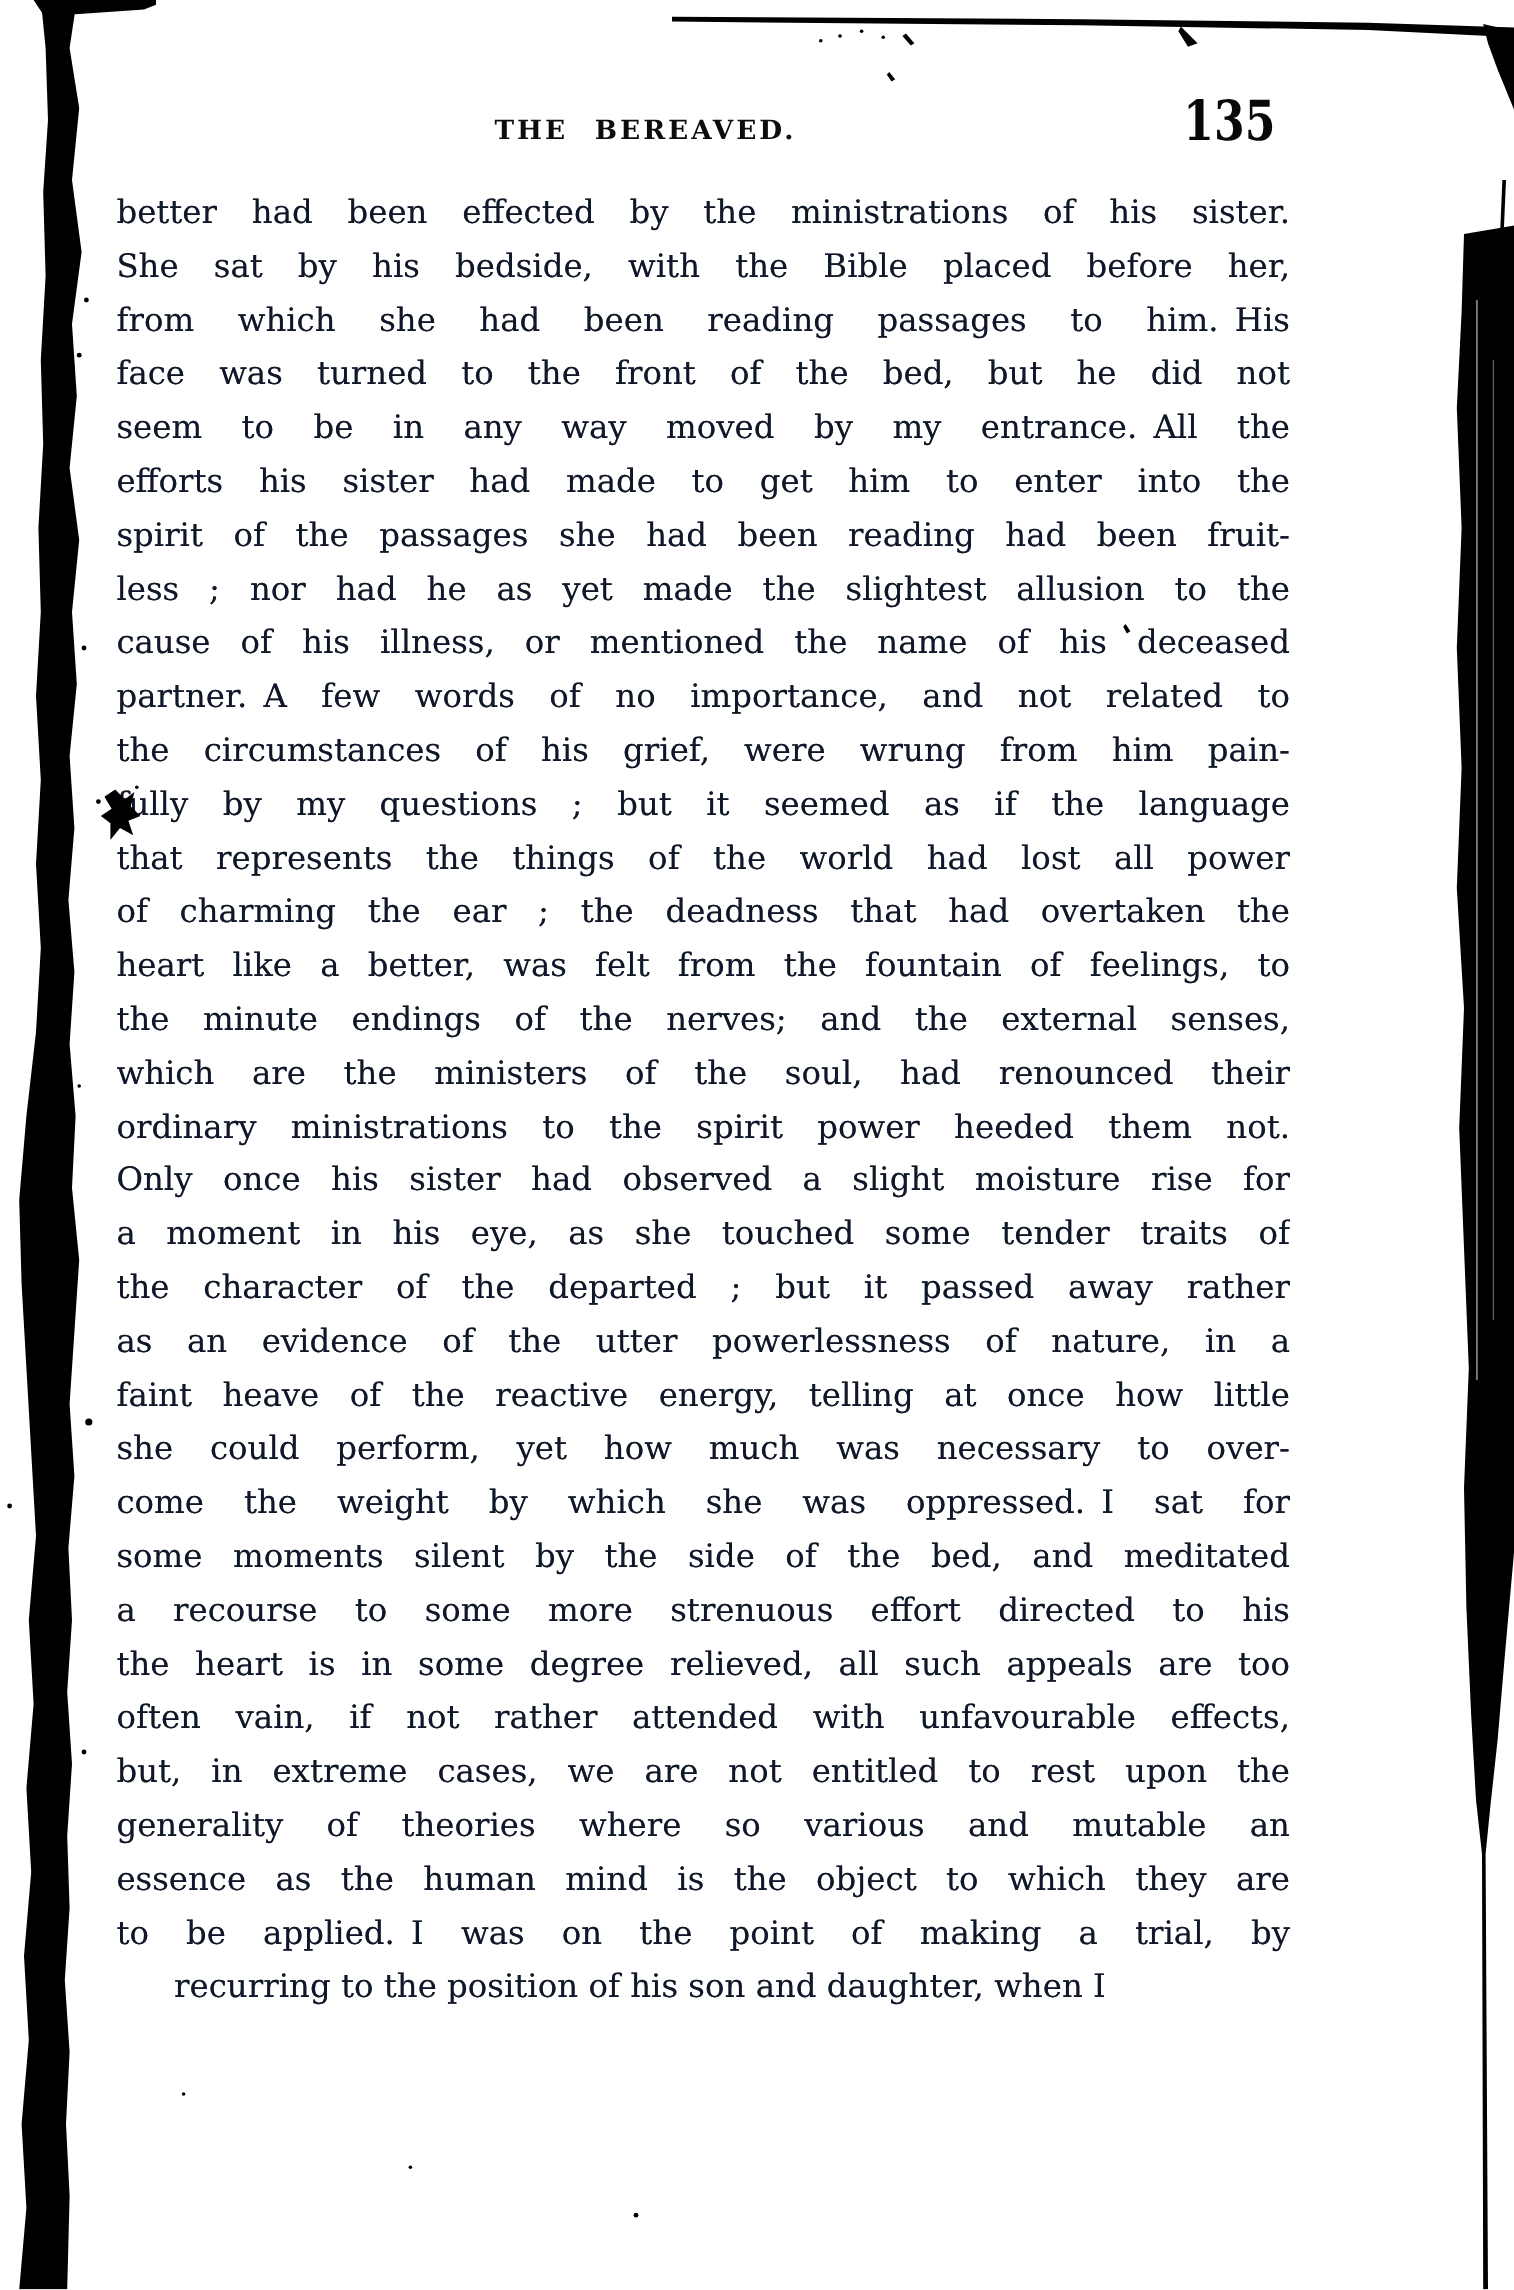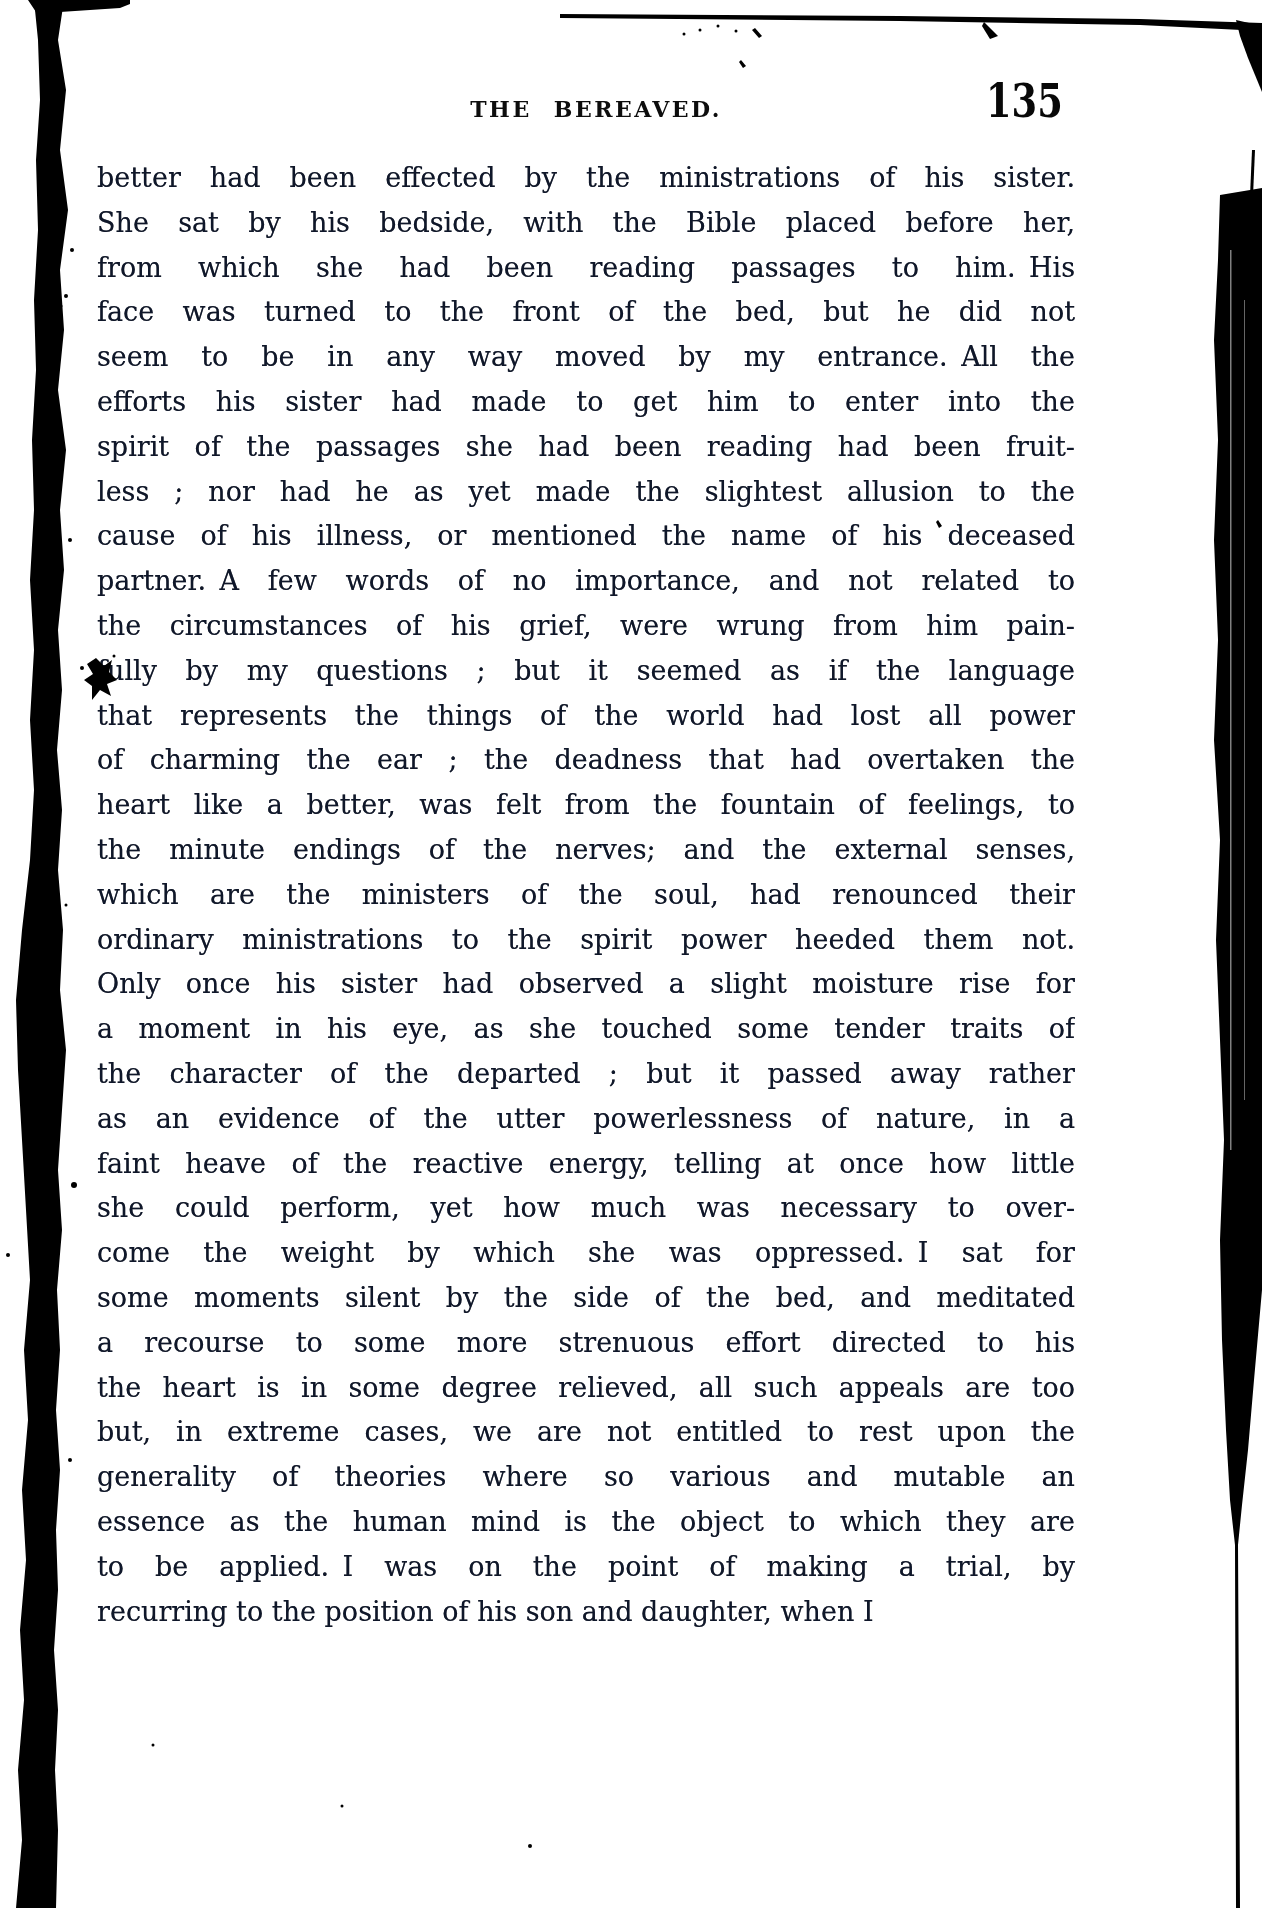--- a/index.html
+++ b/index.html
@@ -6,21 +6,21 @@
   body{
     width:1262px;height:1908px;
     background:#ffffff;
     position:relative;
     overflow:hidden;
     font-family:"DejaVu Serif", serif;
   }
   .page{position:absolute;inset:0;}
   .running-title{
     position:absolute;left:412px;top:96px;width:310px;
-    text-align:right;
+    text-align:left;
     font-size:22px;font-weight:700;
     letter-spacing:2.5px;word-spacing:12px;
     color:#0d0d0d;
     white-space:nowrap;
   }
   .page-number{
     position:absolute;left:986px;top:78px;
     font-size:46px;font-weight:700;line-height:1;
     color:#080808;
     transform:scaleX(0.8);transform-origin:left top;
@@ -33,20 +33,21 @@
   }
   .line{
     height:44.8px;
     text-align:justify;
     text-align-last:justify;
     overflow:hidden;
   }
   .line:last-child{
     text-align:left;
     text-align-last:left;
+    margin-left:48px;
   }
   .artifacts{
     position:absolute;inset:0;
     pointer-events:none;
   }
 </style>
 </head>
 <body>
 
 <div class="page">
@@ -78,20 +79,21 @@
       <div class="line">Only once his sister had observed a slight moisture rise for</div>
       <div class="line">a moment in his eye, as she touched some tender traits of</div>
       <div class="line">the character of the departed ; but it passed away rather</div>
       <div class="line">as an evidence of the utter powerlessness of nature, in a</div>
       <div class="line">faint heave of the reactive energy, telling at once how little</div>
       <div class="line">she could perform, yet how much was necessary to over-</div>
       <div class="line">come the weight by which she was oppressed. I sat for</div>
       <div class="line">some moments silent by the side of the bed, and meditated</div>
       <div class="line">a recourse to some more strenuous effort directed to his</div>
       <div class="line">the heart is in some degree relieved, all such appeals are too</div>
+      <div class="line">often vain, if not rather attended with unfavourable effects,</div>
       <div class="line">but, in extreme cases, we are not entitled to rest upon the</div>
       <div class="line">generality of theories where so various and mutable an</div>
       <div class="line">essence as the human mind is the object to which they are</div>
       <div class="line">to be applied. I was on the point of making a trial, by</div>
       <div class="line">recurring to the position of his son and daughter, when I</div>
     </main>
 
   <svg class="artifacts" width="1262" height="1908" viewBox="0 0 1262 1908" xmlns="http://www.w3.org/2000/svg">
 
     <path fill="#000000" d="M30,0 L64,0 L58,40 L66,90 L60,150 L68,210 L60,270 L64,330 L58,390 L66,450

